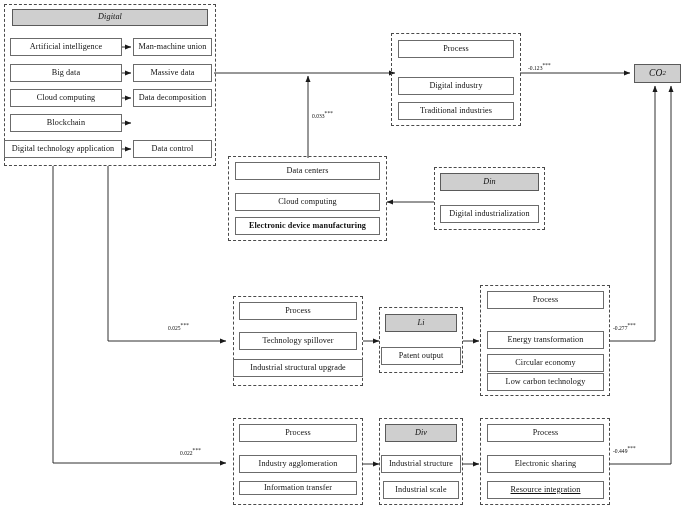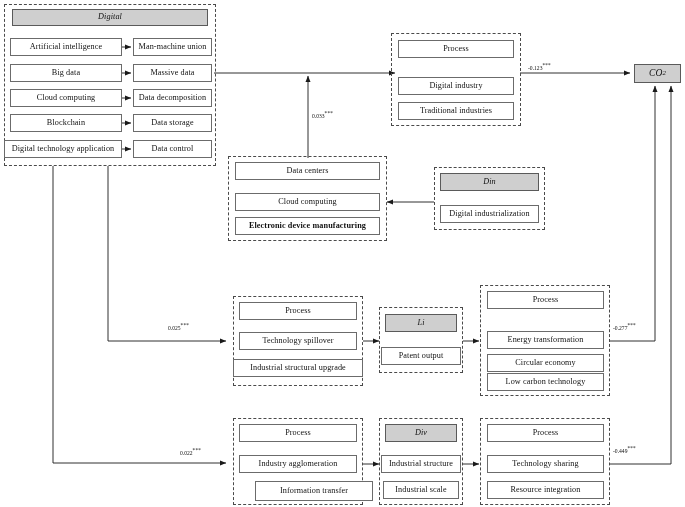--- a/index.html
+++ b/index.html
@@ -121,21 +121,20 @@
 
   <div class="node rounded" style="left:10px;top:38px;width:112px;height:18px;">Artificial intelligence</div>
   <div class="node rounded" style="left:10px;top:64px;width:112px;height:18px;">Big data</div>
   <div class="node rounded" style="left:10px;top:89px;width:112px;height:18px;">Cloud computing</div>
   <div class="node rounded" style="left:10px;top:114px;width:112px;height:18px;">Blockchain</div>
   <div class="node rounded" style="left:4px;top:140px;width:118px;height:18px;">Digital technology application</div>
 
   <div class="node rounded" style="left:133px;top:38px;width:79px;height:18px;">Man-machine union</div>
   <div class="node rounded" style="left:133px;top:64px;width:79px;height:18px;">Massive data</div>
   <div class="node rounded" style="left:133px;top:89px;width:79px;height:18px;">Data decomposition</div>
-  <div class="node rounded" style="left:133px;top:114px;width:79px;height:18px;">Data storage</div>
   <div class="node rounded" style="left:133px;top:140px;width:79px;height:18px;">Data control</div>
 
   <div class="group" style="left:391px;top:33px;width:130px;height:93px;"></div>
   <div class="node" style="left:398px;top:40px;width:116px;height:18px;">Process</div>
   <div class="node" style="left:398px;top:102px;width:116px;height:18px;">Traditional industries</div>
   <div class="node" style="left:398px;top:77px;width:116px;height:18px;">Digital industry</div>
 
   <div class="group" style="left:228px;top:156px;width:159px;height:85px;"></div>
   <div class="node" style="left:235px;top:162px;width:145px;height:18px;">Data centers</div>
   <div class="node" style="left:235px;top:193px;width:145px;height:18px;">Cloud computing</div>
@@ -156,31 +155,31 @@
 
   <div class="group" style="left:480px;top:285px;width:130px;height:111px;"></div>
   <div class="node" style="left:487px;top:291px;width:117px;height:18px;">Process</div>
   <div class="node" style="left:487px;top:331px;width:117px;height:18px;">Energy transformation</div>
   <div class="node" style="left:487px;top:354px;width:117px;height:18px;">Circular economy</div>
   <div class="node" style="left:487px;top:373px;width:117px;height:18px;">Low carbon technology</div>
 
   <div class="group" style="left:233px;top:418px;width:130px;height:87px;"></div>
   <div class="node" style="left:239px;top:424px;width:118px;height:18px;">Process</div>
   <div class="node" style="left:239px;top:455px;width:118px;height:18px;">Industry agglomeration</div>
-  <div class="node" style="left:239px;top:481px;width:118px;height:20px;margin-left:16px;">Information transfer</div>
+  <div class="node" style="left:239px;top:481px;width:118px;height:14px;">Information transfer</div>
 
   <div class="group" style="left:379px;top:418px;width:84px;height:87px;"></div>
   <div class="node shaded" style="left:385px;top:424px;width:72px;height:18px;">Div</div>
   <div class="node" style="left:381px;top:455px;width:80px;height:18px;">Industrial structure</div>
   <div class="node" style="left:383px;top:481px;width:76px;height:18px;">Industrial scale</div>
 
   <div class="group" style="left:480px;top:418px;width:130px;height:87px;"></div>
   <div class="node" style="left:487px;top:424px;width:117px;height:18px;">Process</div>
-  <div class="node" style="left:487px;top:455px;width:117px;height:18px;">Technology sharing</div>
-  <div class="node" style="left:487px;top:481px;width:117px;height:18px;">Resource integration</div>
+  <div class="node" style="left:487px;top:455px;width:117px;height:18px;">Electronic sharing</div>
+  <div class="node" style="left:487px;top:481px;width:117px;height:18px;text-decoration:underline;">Resource integration</div>
 
   <div class="node co2" style="left:634px;top:64px;width:47px;height:19px;">
     <span>CO</span>
       <sub>2</sub>
   </div>
 
   <div class="coef" style="left:528px;top:62px;">
     <span>-0.123</span><sup>***</sup>
   </div>
 

